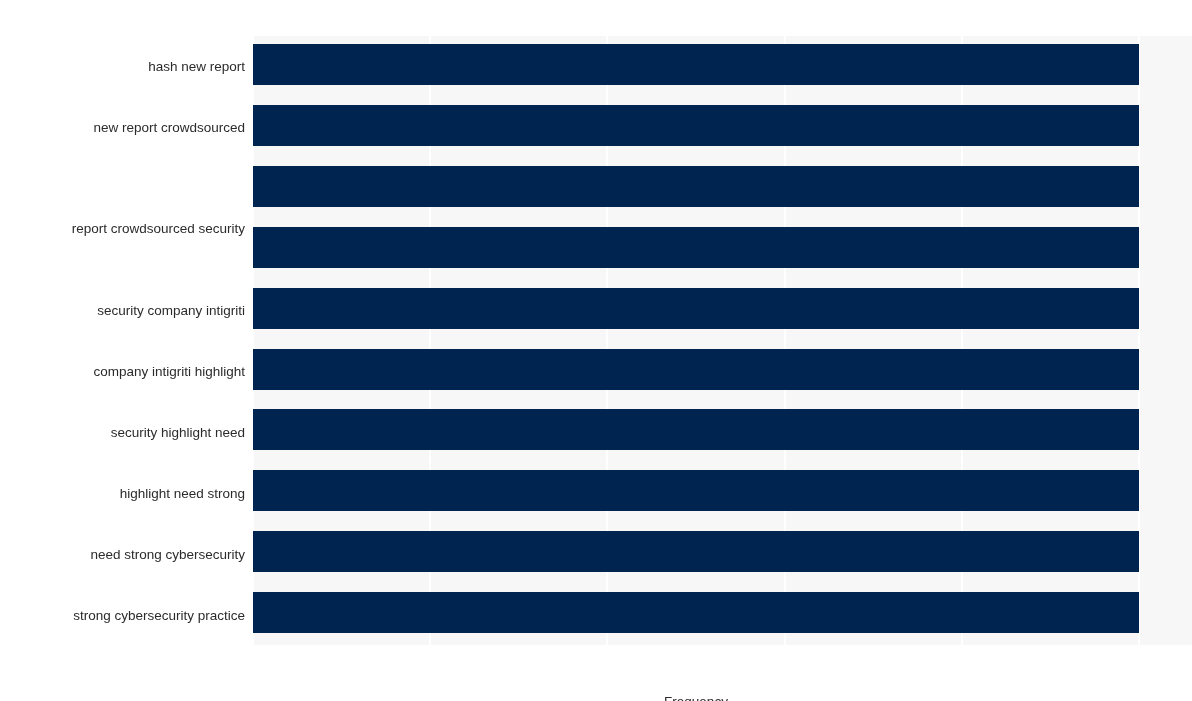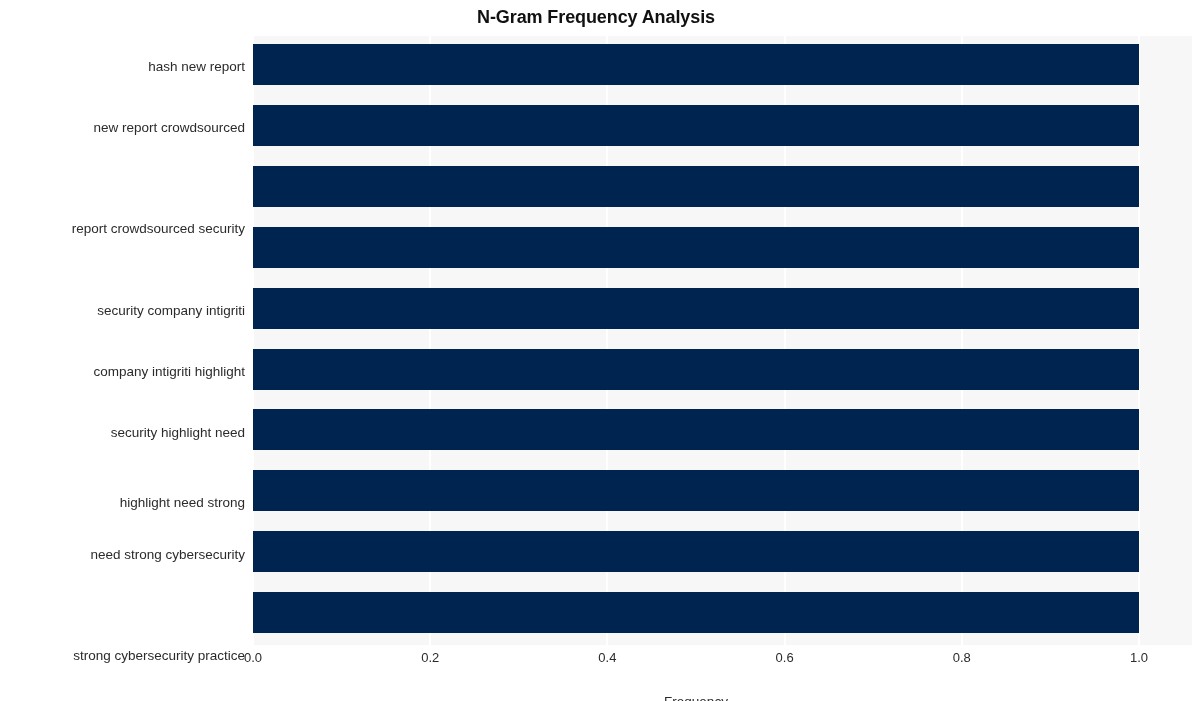--- a/index.html
+++ b/index.html
@@ -127,21 +127,20 @@
     color: #2b2b2b;
     white-space: nowrap;
     margin-top: 20px;
   }
 </style>
 </head>
 <body>
 
 <div id="figure" style="background: rgb(255, 255, 255);">
 
-  <div id="chart-title" style="color: rgb(17, 17, 17);">N-Gram Frequency Analysis</div>
 
   <div id="plot-area" style="background: rgb(247, 247, 247);">
     <div id="gridlines-layer">
         <div class="gridline" style="left: -1px;"></div>
         <div class="gridline" style="left: 176.2px;"></div>
         <div class="gridline" style="left: 353.4px;"></div>
         <div class="gridline" style="left: 530.6px;"></div>
         <div class="gridline" style="left: 707.8px;"></div>
         <div class="gridline" style="left: 885px;"></div>
       </div>
@@ -179,29 +178,21 @@
       </div>
   </div>
 
   <div id="y-axis-labels">
       <div class="y-tick" style="top: 91.35px;">new report crowdsourced</div>
       <div class="y-tick" style="top: 30.45px;">hash new report</div>
       <div class="y-tick" style="top: 152.25px; margin-top: 40px;">report crowdsourced security</div>
       <div class="y-tick" style="top: 274.05px; margin-left: 26px;">security company intigriti</div>
       <div class="y-tick" style="top: 334.95px;">company intigriti highlight</div>
       <div class="y-tick" style="top: 395.85px;">security highlight need</div>
-      <div class="y-tick" style="top: 456.75px; margin-top: 9px;">highlight need strong</div>
+      <div class="y-tick" style="top: 456.75px;">highlight need strong</div>
       <div class="y-tick" style="top: 517.65px;">need strong cybersecurity</div>
-      <div class="y-tick" style="top: 578.55px; margin-top: 40px;">strong cybersecurity practice</div>
+      <div class="y-tick" style="top: 578.55px;">strong cybersecurity practice</div>
     </div>
 
-  <div id="x-axis-labels">
-      <div class="x-tick" style="left: 0px;">0.0</div>
-      <div class="x-tick" style="left: 177.2px;">0.2</div>
-      <div class="x-tick" style="left: 354.4px;">0.4</div>
-      <div class="x-tick" style="left: 531.6px;">0.6</div>
-      <div class="x-tick" style="left: 708.8px;">0.8</div>
-      <div class="x-tick" style="left: 886px;">1.0</div>
-    </div>
 
   <div id="x-axis-title">Frequency</div>
 
 </div>
 
 </body></html>

